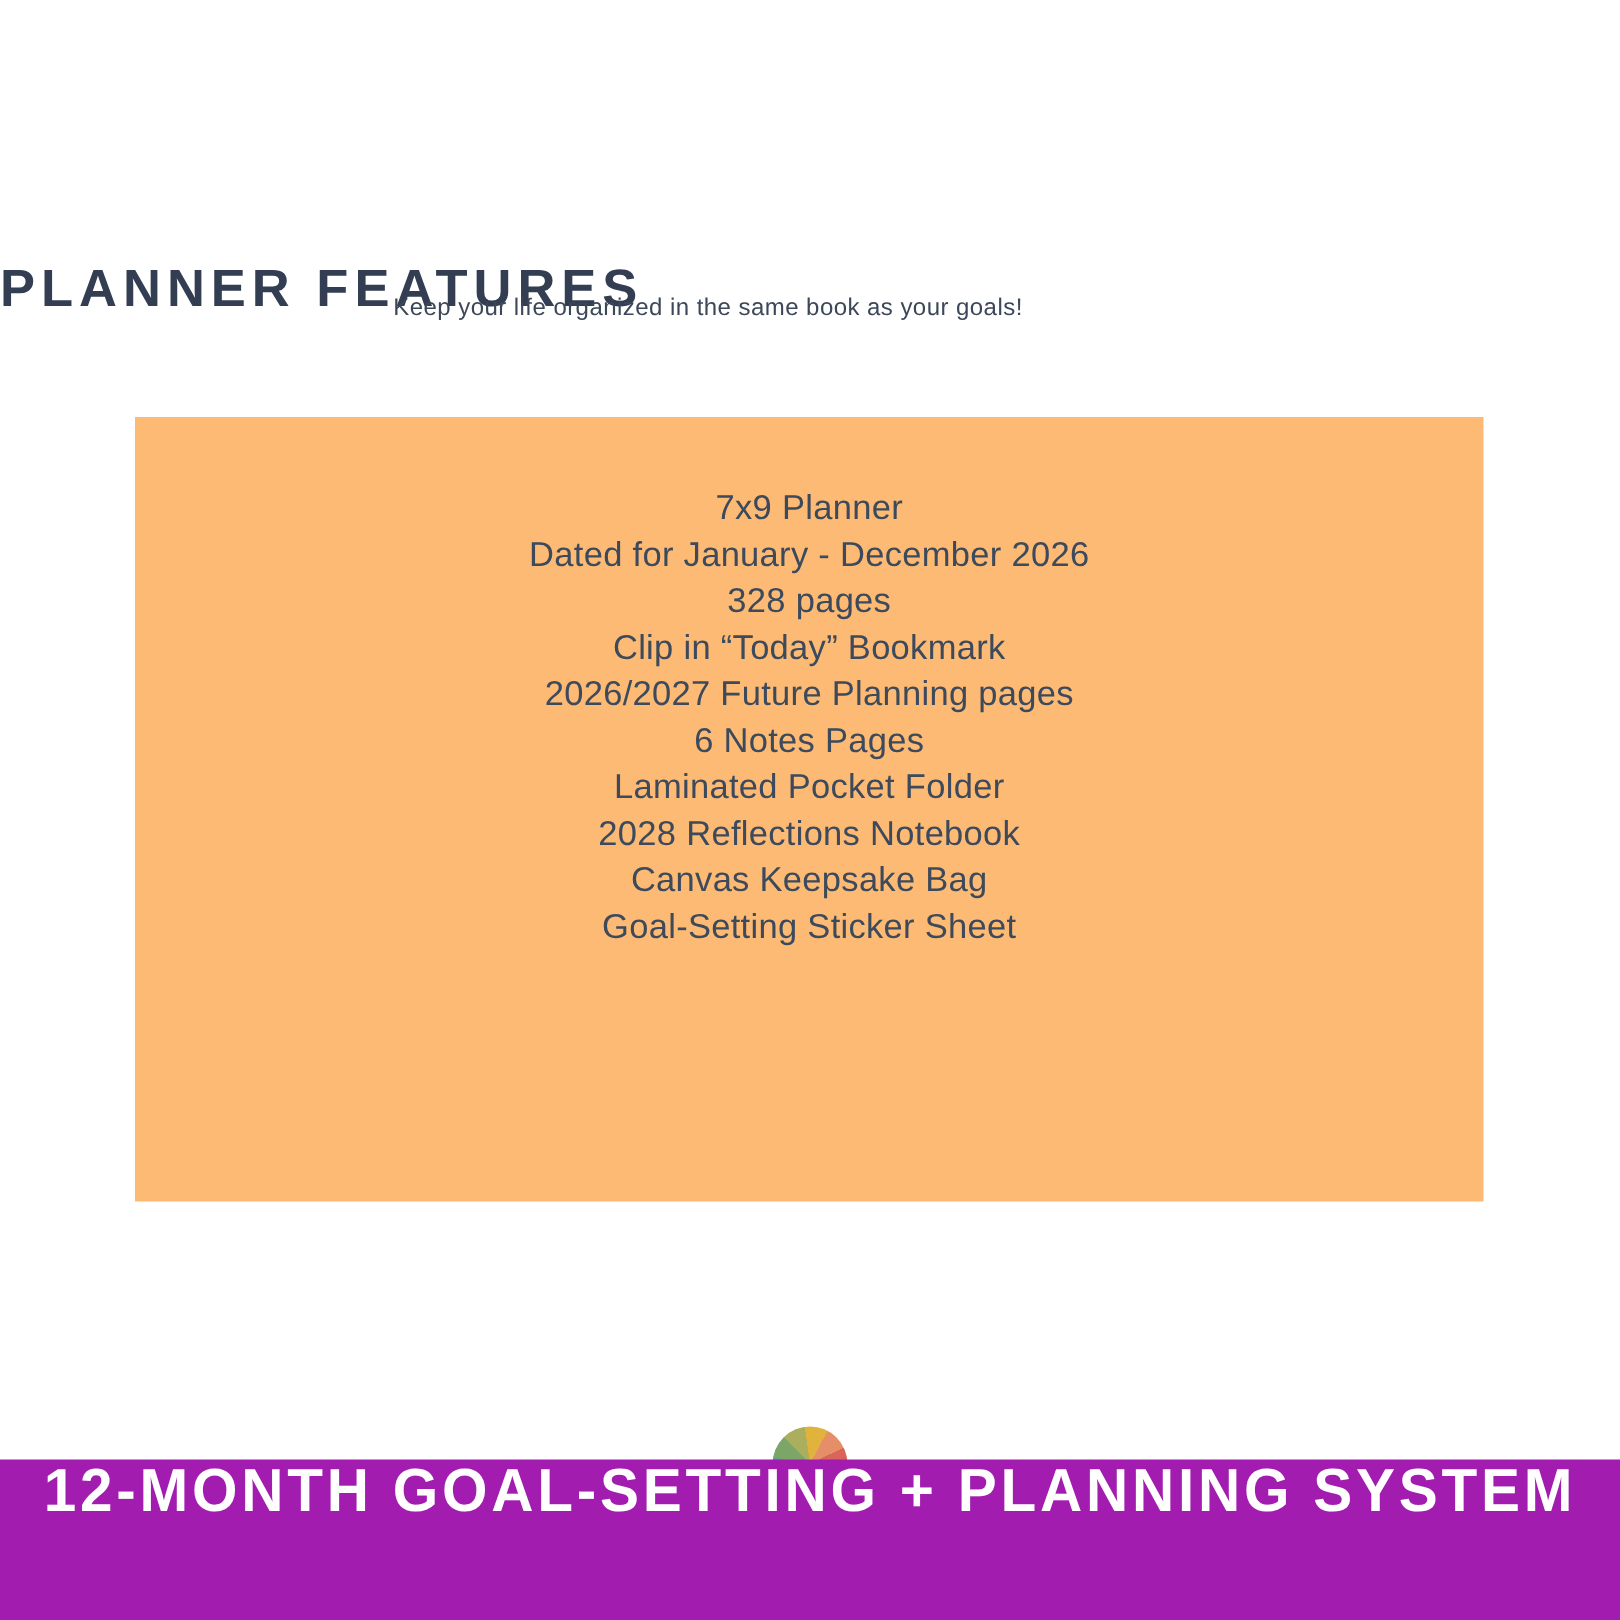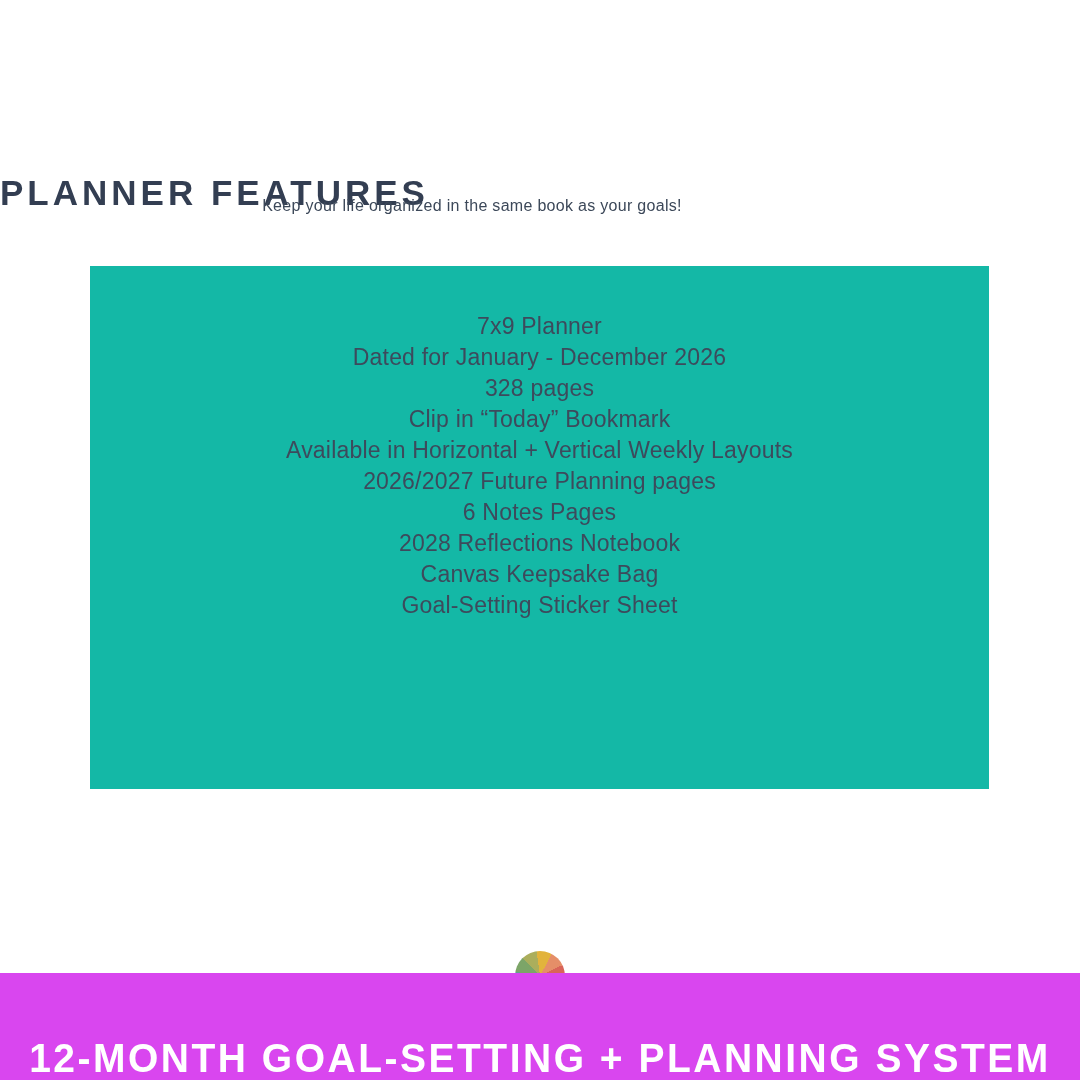--- a/index.html
+++ b/index.html
@@ -30,24 +30,24 @@
     width: 944px;
     text-align: center;
     font-size: 16px;
     font-weight: 400;
     letter-spacing: 0.3px;
     color: #3c4859;
   }
   .features-panel {
     position: absolute;
     left: 90px;
-    top: 266px;
+    top: 278px;
     width: 899px;
     height: 523px;
-    background: #14b8a6;
+    background: #fdba74;
     box-sizing: border-box;
     padding-top: 45px;
   }
   .features-list {
     list-style: none;
     margin: 0;
     padding: 0;
     text-align: center;
   }
   .features-list li {
@@ -65,23 +65,23 @@
     border-radius: 50%;
     
     background: #888;
   }
   .footer-bar {
     position: absolute;
     left: 0;
     top: 973px;
     width: 1080px;
     height: 107px;
-    background: #d946ef;
+    background: #a21caf;
     display: flex;
-    align-items: flex-end;
+    align-items: flex-start;
     justify-content: center;
   }
   .footer-text {
     color: #ffffff;
     font-size: 39px;
     font-weight: 700;
     letter-spacing: 2.5px;
     white-space: nowrap;
     transform: scaleY(1.04);
   }
@@ -94,23 +94,23 @@
   <h1 class="page-title">PLANNER FEATURES</h1>
 
   <div class="page-subtitle">Keep your life organized in the same book as your goals!</div>
 
   <div class="features-panel">
     <ul class="features-list">
         <li>7x9 Planner</li>
         <li>Dated for January - December 2026</li>
         <li>328 pages</li>
         <li>Clip in “Today” Bookmark</li>
-        <li>Available in Horizontal + Vertical Weekly Layouts</li>
         <li>2026/2027 Future Planning pages</li>
         <li>6 Notes Pages</li>
+        <li>Laminated Pocket Folder</li>
         <li>2028 Reflections Notebook</li>
         <li>Canvas Keepsake Bag</li>
         <li>Goal-Setting Sticker Sheet</li>
       </ul>
   </div>
 
   <div class="color-wheel" style="background: conic-gradient(from -8deg, rgb(226, 179, 60) 0deg, rgb(226, 179, 60) 36deg, rgb(229, 142, 104) 36deg, rgb(229, 142, 104) 72deg, rgb(217, 100, 89) 72deg, rgb(217, 100, 89) 108deg, rgb(174, 79, 75) 108deg, rgb(174, 79, 75) 144deg, rgb(68, 89, 126) 144deg, rgb(68, 89, 126) 180deg, rgb(92, 127, 176) 180deg, rgb(92, 127, 176) 216deg, rgb(97, 117, 155) 216deg, rgb(97, 117, 155) 252deg, rgb(95, 160, 143) 252deg, rgb(95, 160, 143) 288deg, rgb(124, 165, 104) 288deg, rgb(124, 165, 104) 324deg, rgb(171, 174, 92) 324deg, rgb(171, 174, 92) 360deg);"></div>
 
   <div class="footer-bar">
     <div class="footer-text">12-MONTH GOAL-SETTING + PLANNING SYSTEM</div>

